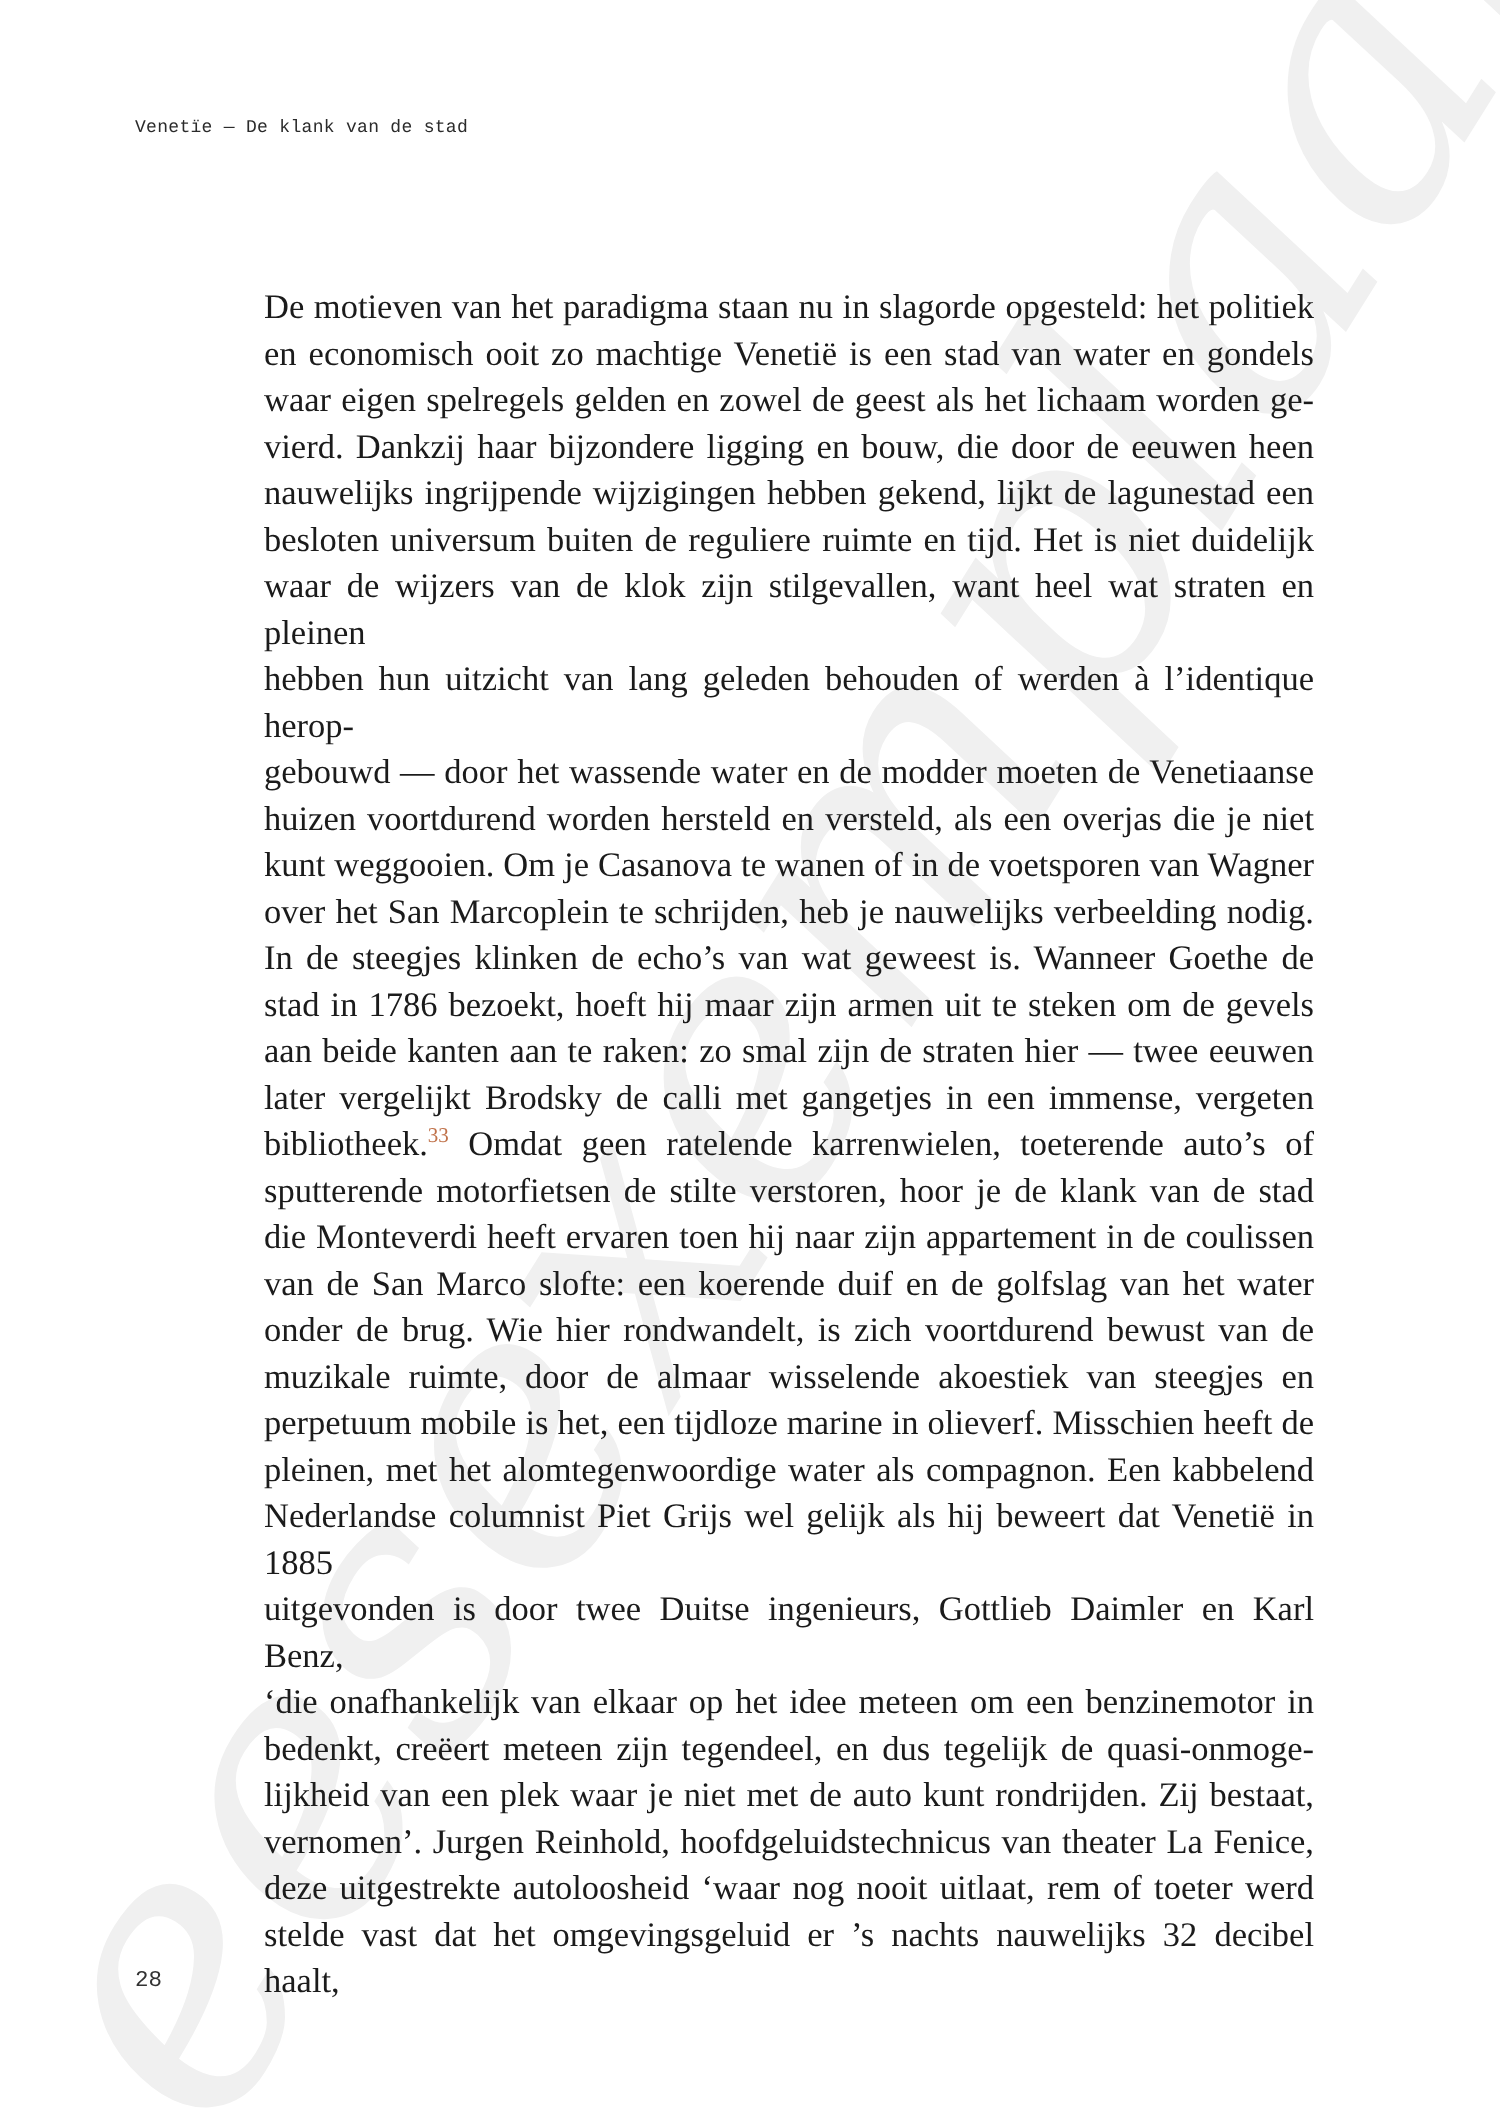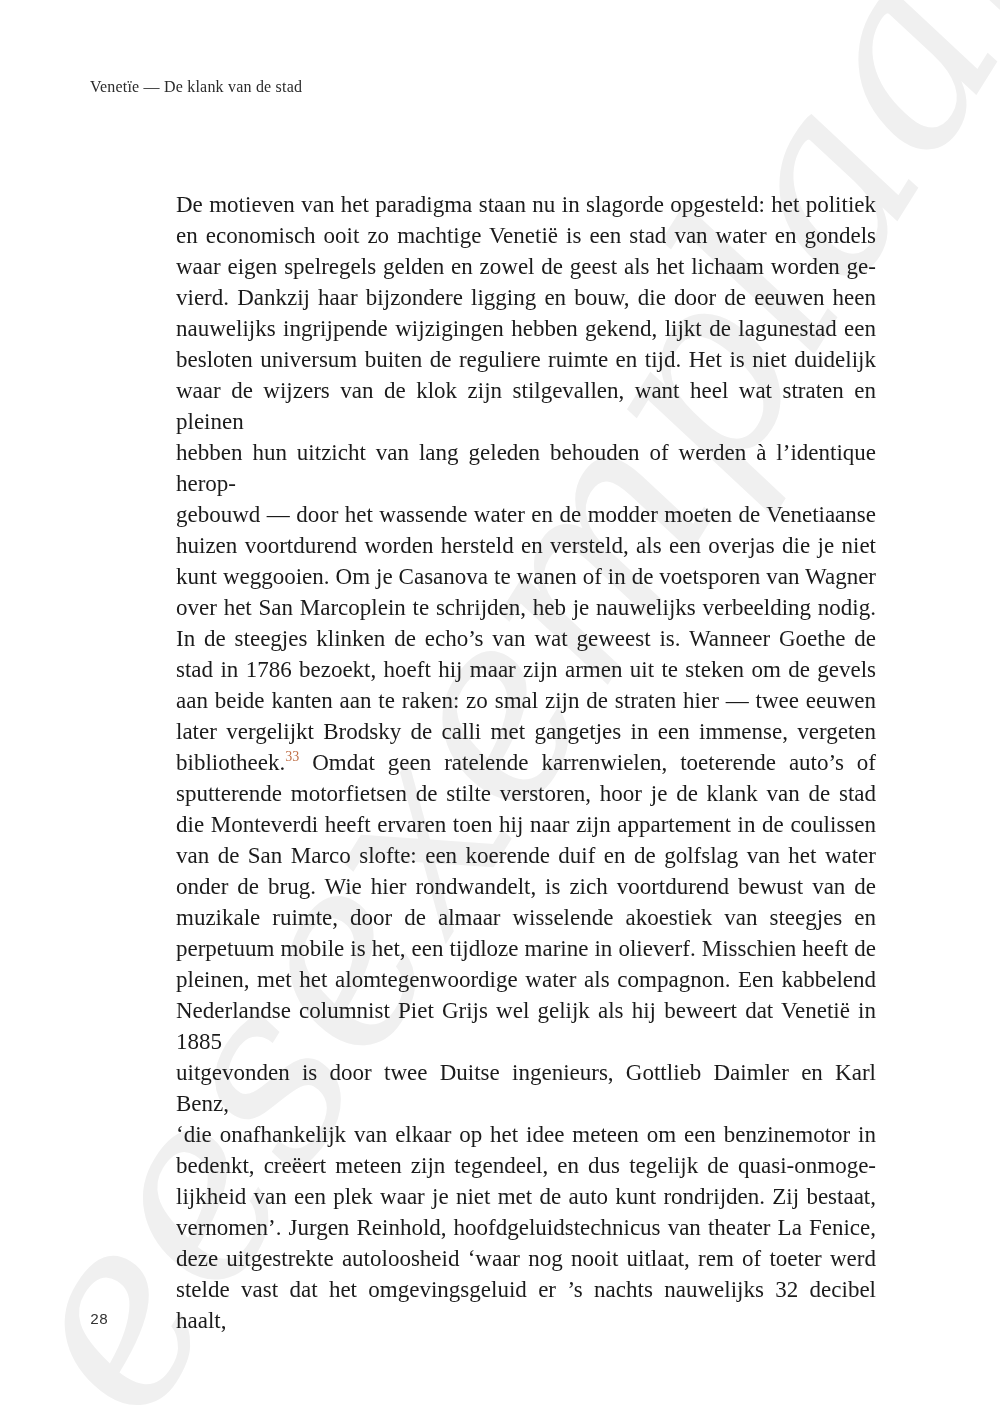--- a/index.html
+++ b/index.html
@@ -24,22 +24,22 @@
     font-size: 250px;
     color: var(--watermark-color, #f0f0f0);
     white-space: nowrap;
     z-index: 0;
     user-select: none;
   }
   .running-header {
     position: absolute;
     left: 90px;
     top: 78px;
-    font-family: Liberation Serif, serif;
-    font-size: 16px;
+    font-family: Liberation Mono, monospace;
+    font-size: 12px;
     letter-spacing: 0.2px;
     color: #2b2b2b;
     z-index: 2;
   }
   .body-text {
     position: absolute;
     left: 176px;
     top: 189px;
     width: 700px;
     font-size: 23px;

